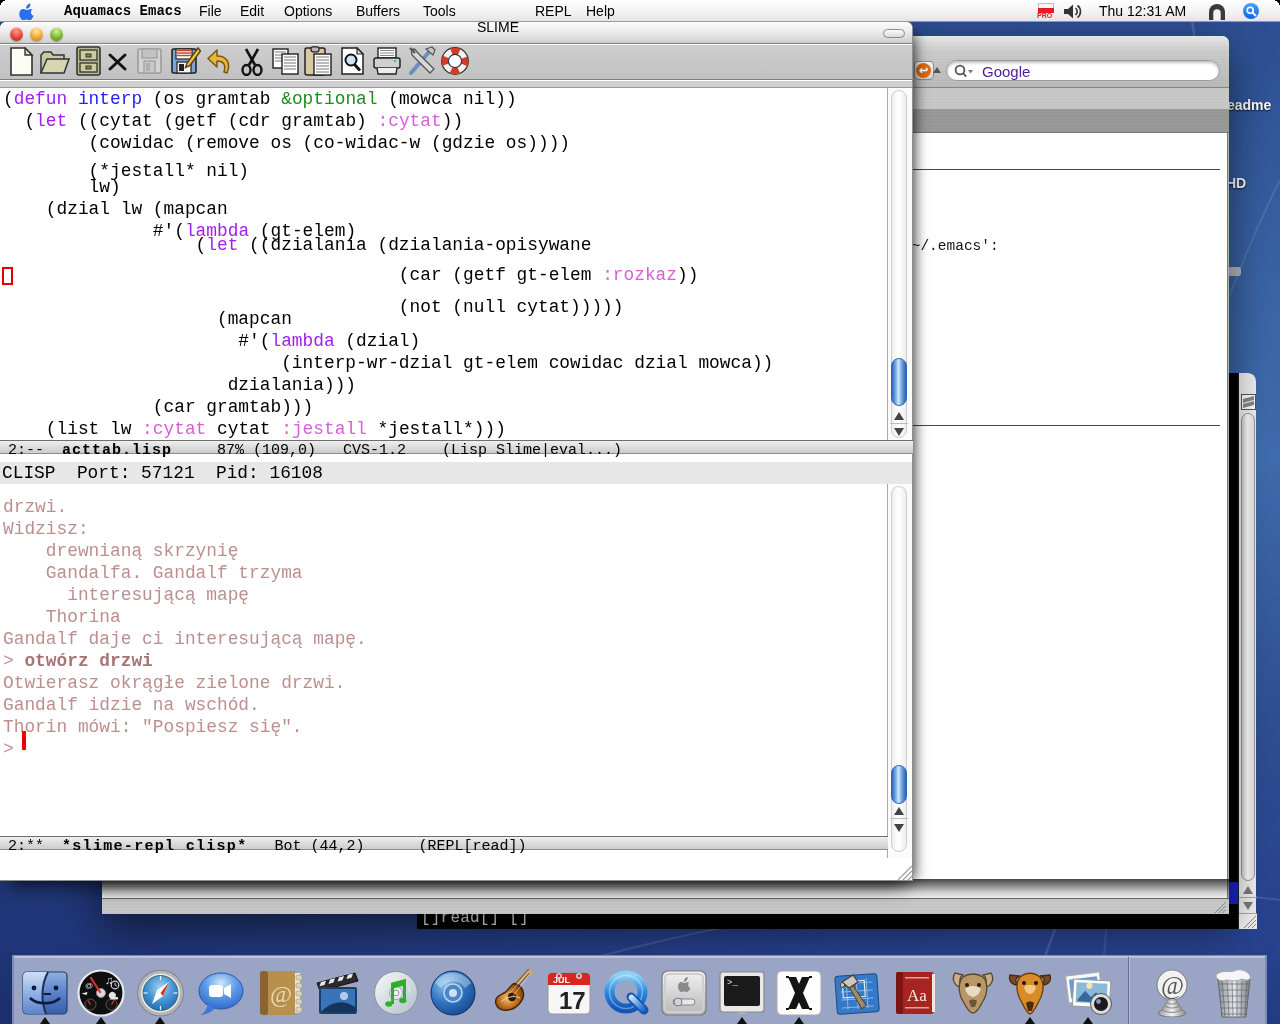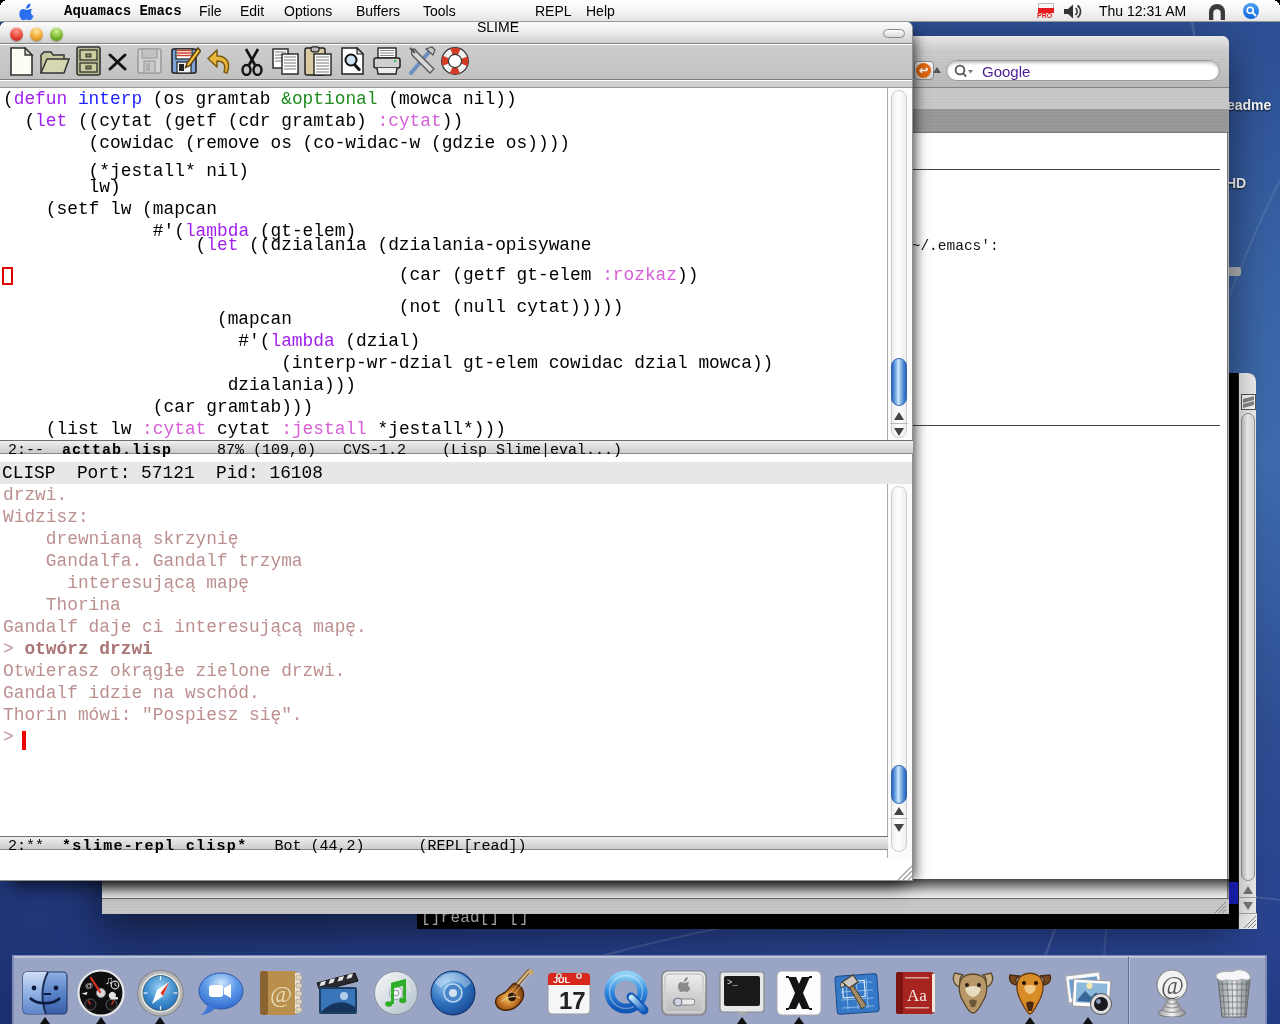--- a/index.html
+++ b/index.html
@@ -32,21 +32,21 @@
 #eband{position:absolute;left:0;top:59px;width:100%;height:7px;background:#cfcfcf;border-bottom:1px solid #989898;}
 .codeline{position:absolute;left:3px;white-space:pre;font-family:"Liberation Mono",monospace;
   font-size:17.83px;line-height:22px;height:22px;color:#000;}
 .kw{color:#a120f0;}
 .fn{color:#2222ff;}
 .ty{color:#1e8b1e;}
 .bi{color:#d75fd7;}
 .modeline{position:absolute;left:0;width:888px;height:14px;background:linear-gradient(#efefef,#d9d9d9 60%,#cccccc);
   border-top:1px solid #6e6e6e;border-bottom:1px solid #8b8b8b;white-space:pre;
   font-family:Liberation Mono, monospace;font-size:15px;line-height:20px;color:#000;}
-.repl{color:#bc8f8f;}
+.repl{color:#bc8f8f;margin-top:12px;}
 </style>
 </head>
 <body>
 <div id="screen">
 
 <div id="desktop">
 <svg width="1280" height="1024" viewBox="0 0 1280 1024">
 <defs>
 <linearGradient id="dskv" x1="0" y1="0" x2="0" y2="1">
 <stop offset="0%" stop-color="#2c4d92"></stop>
@@ -256,21 +256,21 @@
       <circle cx="14" cy="14" r="6.6" fill="#fff" stroke="#333" stroke-width="1.2"></circle>
     </svg>
   </div>
 
   <div id="ecode">
 <div class="codeline" style="top:66px;">(<span class="kw">defun</span> <span class="fn">interp</span> (os gramtab <span class="ty">&amp;optional</span> (mowca nil))</div>
 <div class="codeline" style="top:88px;">  (<span class="kw">let</span> ((cytat (getf (cdr gramtab) <span class="bi">:cytat</span>))</div>
 <div class="codeline" style="top:110px;">        (cowidac (remove os (co-widac-w (gdzie os))))</div>
 <div class="codeline" style="top:132px;margin-top:6px;">        (*jestall* nil)</div>
 <div class="codeline" style="top:154px;">        lw)</div>
-<div class="codeline" style="top:176px;">    (setf lw (mapcan</div>
+<div class="codeline" style="top:176px;">    (dzial lw (mapcan</div>
 <div class="codeline" style="top:198px;">              #'(<span class="kw">lambda</span> (gt-elem)</div>
 <div class="codeline" style="top:212px;">                  (<span class="kw">let</span> ((dzialania (dzialania-opisywane</div>
 <div class="codeline" style="top:242px;">                                     (car (getf gt-elem <span class="bi">:rozkaz</span>))</div>
 <div class="codeline" style="top:274px;">                                     (not (null cytat)))))</div>
 <div class="codeline" style="top:286px;">                    (mapcan</div>
 <div class="codeline" style="top:308px;">                      #'(<span class="kw">lambda</span> (dzial)</div>
 <div class="codeline" style="top:330px;">                          (interp-wr-dzial gt-elem cowidac dzial mowca))</div>
 <div class="codeline" style="top:352px;">                     dzialania)))</div>
 <div class="codeline" style="top:374px;">              (car gramtab)))</div>
 <div class="codeline" style="top:396px;">    (list lw <span class="bi">:cytat</span> cytat <span class="bi">:jestall</span> *jestall*)))</div>

